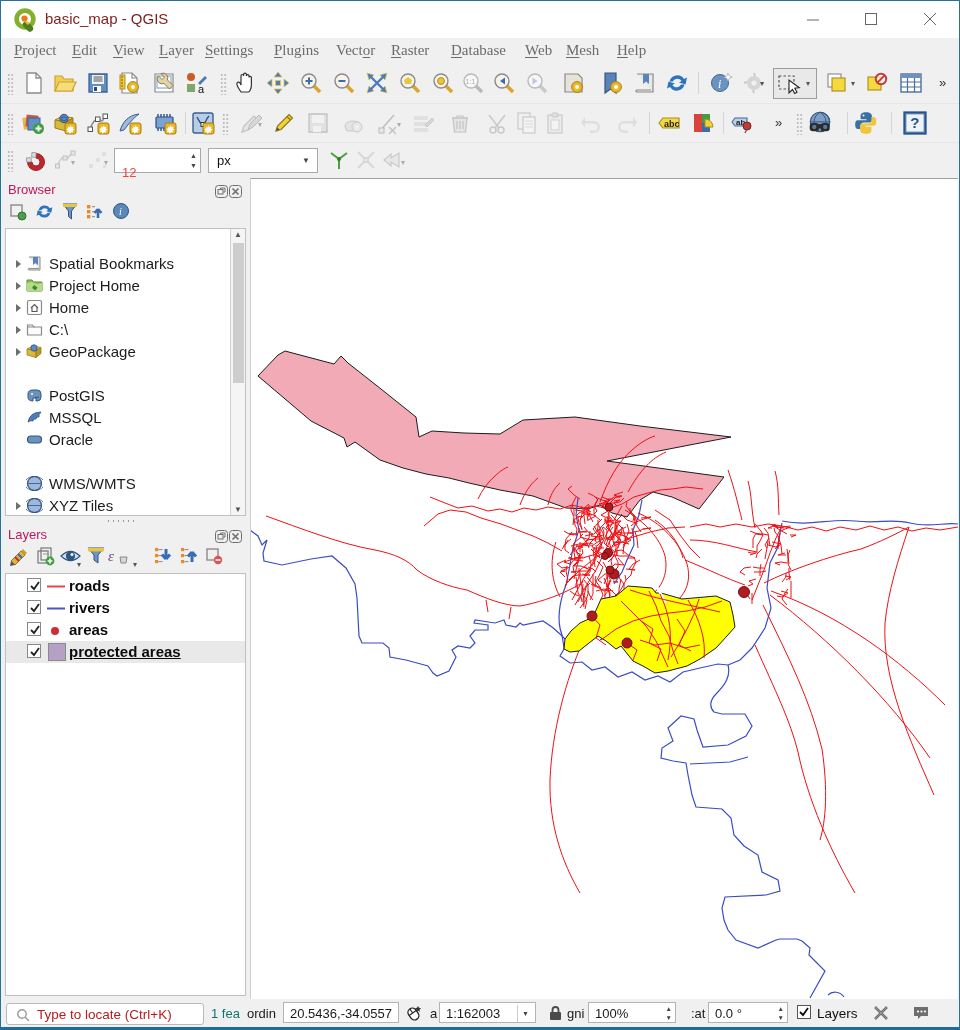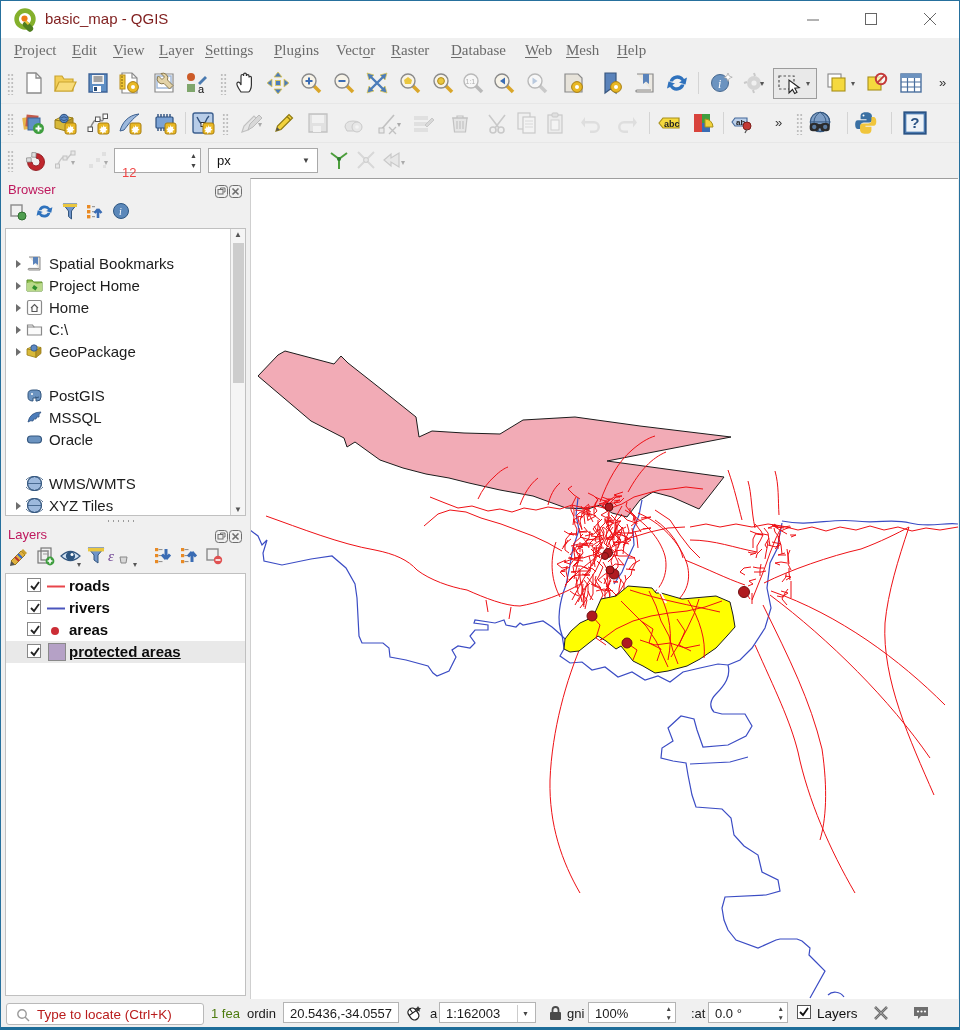--- a/index.html
+++ b/index.html
@@ -939,21 +939,21 @@
 </svg>
 
 <div id="status">
  <div class="abs" style="left:5px;top:4px;width:198px;height:22px;background:#fff;border:1px solid #b9b9b9;border-radius:3px">
    <svg class="abs" style="left:9px;top:4px" width="14" height="14" viewBox="0 0 14 14">
         <circle cx="6" cy="6" r="4.2" fill="none" stroke="#9a9a9a" stroke-width="1.4"></circle>
         <line x1="9" y1="9" x2="13" y2="13" stroke="#9a9a9a" stroke-width="1.4"></line>
       </svg>
    <span class="abs" style="left:30px;top:3px;font-size:13.5px;color:#b91c1c">Type to locate (Ctrl+K)</span>
  </div>
- <span class="abs" style="left:210px;top:7px;font-size:13px;color:#4d7c0f">1 fea</span>
+ <span class="abs" style="left:210px;top:7px;font-size:13px;color:#0f766e">1 fea</span>
  <span class="abs" style="left:246px;top:7px;font-size:13px;color:#1a1a1a">ordin</span>
  <div class="sbox" style="left:282px;width:116px;text-align:center"><span style="position:relative;top:3px">20.5436,-34.0557</span></div>
  <svg class="abs" style="left:404px;top:5px" width="17" height="18" viewBox="0 0 17 18">
       <g transform="rotate(-35 8 10)">
         <rect x="4" y="4" width="8.6" height="12.5" rx="4.3" fill="#fff" stroke="#222" stroke-width="1.3"></rect>
         <path d="M8.3 4 v5 M4 9 h8.6" stroke="#222" stroke-width="1.1" fill="none"></path>
       </g>
       <path d="M13 2 l1 1.8 2 0.4 -1.5 1.5 0.3 2 -1.8-1 -1.8 1 0.3-2 L10 4.2 l2-0.4 z" fill="#333"></path>
     </svg>
  <span class="abs" style="left:429px;top:7px;font-size:13px;color:#1a1a1a">a</span>

